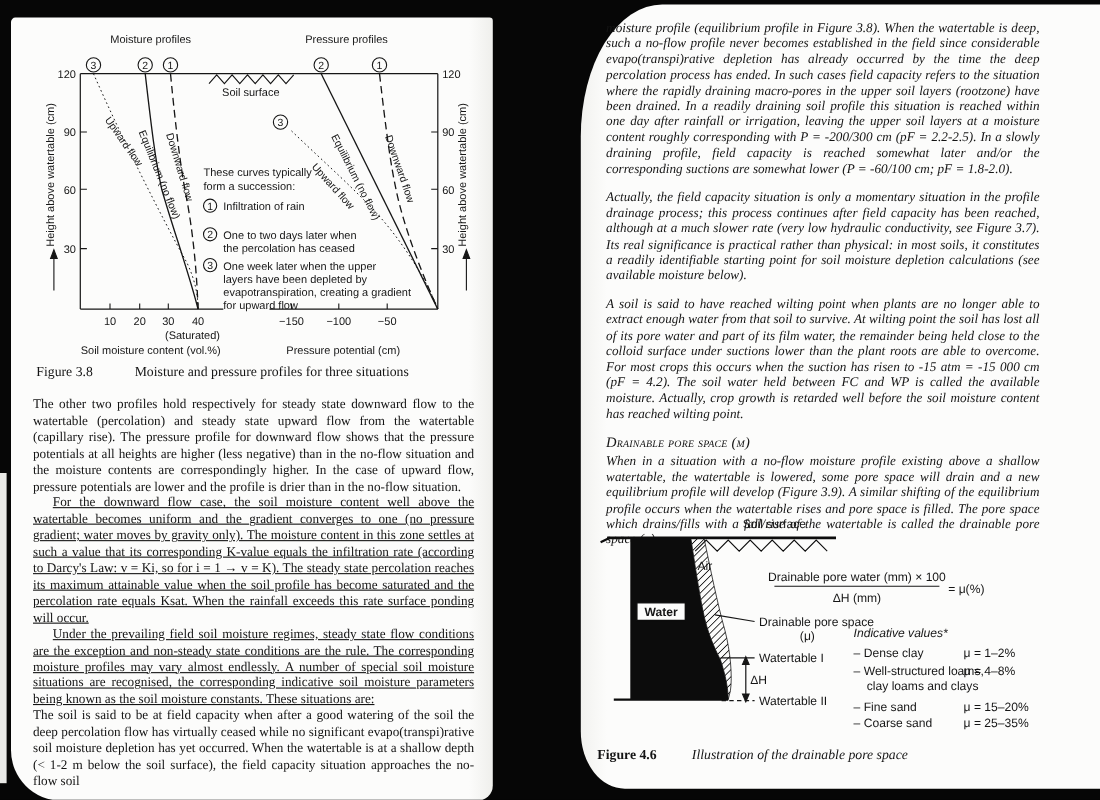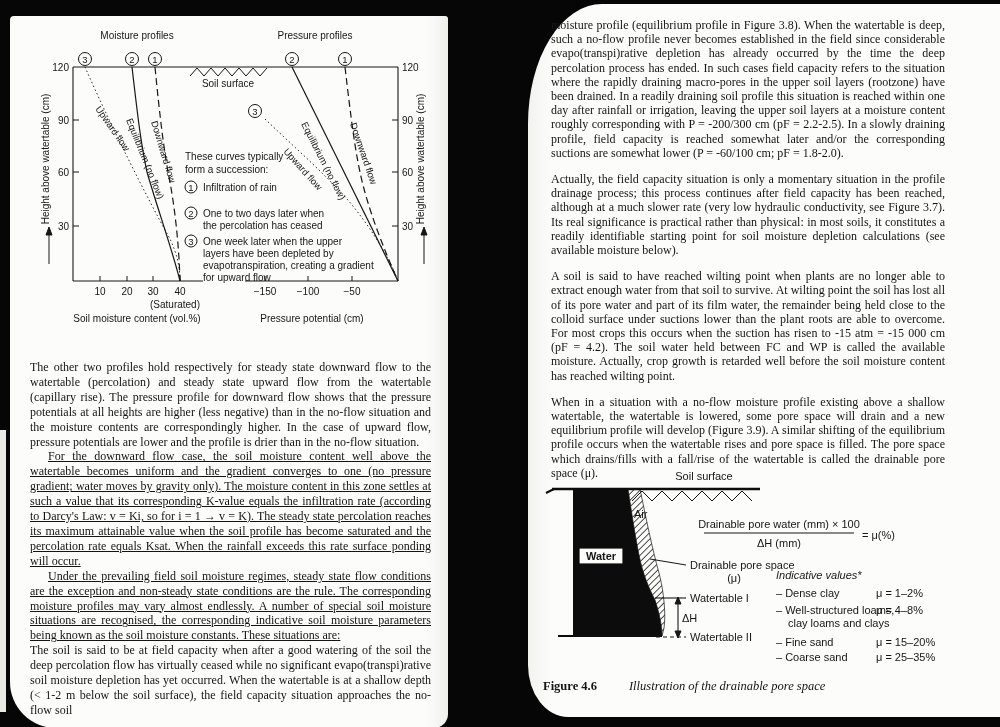--- a/index.html
+++ b/index.html
@@ -10,21 +10,21 @@
      border-radius:4px 3px 14px 46px;
      background:linear-gradient(to right,#fcfcfb 0%,#fcfcfb 95%,#efefec 100%);}
   .page-right{left:528px;top:4px;width:472px;height:713px;
      border-radius:74px 0 0 40px / 120px 0 0 52px;
      background:linear-gradient(to right,#f2f2ef 0%,#fcfcfb 5%,#fcfcfb 100%);}
   .edge-sliver{position:absolute;left:0;top:430px;width:6px;height:282px;background:#e9e9e6;}
   .body-text{position:absolute;text-align:justify;}
   .left-text{left:20px;right:17px;top:344px;font-size:12px;line-height:14.9px;}
   .left-text p{margin:0;}
   .left-text p.ind{text-indent:18px;text-decoration:underline;}
-  .right-text{left:23px;right:55px;top:14px;font-size:12px;line-height:14.2px;}
+  .right-text{left:23px;right:55px;top:14px;font-size:12px;line-height:14.2px;font-style:italic;}
   .right-text p{margin:0 0 12px 0;}
   h3.sc{font-variant:small-caps;font-weight:normal;font-size:13.2px;margin:9px 0 3px 0;letter-spacing:.2px;}
   .right-text h3.sc{margin:2px 0 3px 0;}
   .caption{position:absolute;font-size:12.5px;white-space:nowrap;}
   .cap38{left:23px;top:315px;}
   .cap38 .cap-text{margin-left:38px;}
   .cap39{left:15px;top:675px;}
   .cap39 .cap-label{font-weight:bold;}
   .cap39 .cap-text{margin-left:32px;font-style:italic;}
   svg{position:absolute;}
@@ -148,35 +148,39 @@
       <text class="t10" x="178" y="205">the percolation has ceased</text>
       <circle cx="166" cy="217" r="6" fill="none" stroke="#161616"></circle>
         <text class="t95 mid" x="166" y="220.5">3</text>
       <text class="t10" x="178" y="221">One week later when the upper</text>
       <text class="t10" x="178" y="233">layers have been depleted by</text>
       <text class="t10" x="178" y="245">evapotranspiration, creating a gradient</text>
       <text class="t10" x="178" y="257">for upward flow</text>
     </g>
   </svg>
 
+  <div class="caption cap38">
+    <span class="cap-label">Figure 3.8</span><span class="cap-text">Moisture and pressure profiles for three situations</span>
+  </div>
 
   <div class="body-text left-text">
     <p>The other two profiles hold respectively for steady state downward flow to the watertable (percolation) and steady state upward flow from the watertable (capillary rise). The pressure profile for downward flow shows that the pressure potentials at all heights are higher (less negative) than in the no-flow situation and the moisture contents are correspondingly higher. In the case of upward flow, pressure potentials are lower and the profile is drier than in the no-flow situation.</p>
     <p class="ind">For the downward flow case, the soil moisture content well above the watertable becomes uniform and the gradient converges to one (no pressure gradient; water moves by gravity only). The moisture content in this zone settles at such a value that its corresponding K-value equals the infiltration rate (according to Darcy's Law: v = Ki, so for i = 1 → v = K). The steady state percolation reaches its maximum attainable value when the soil profile has become saturated and the percolation rate equals Ksat. When the rainfall exceeds this rate surface ponding will occur.</p>
     <p class="ind">Under the prevailing field soil moisture regimes, steady state flow conditions are the exception and non-steady state conditions are the rule. The corresponding moisture profiles may vary almost endlessly. A number of special soil moisture situations are recognised, the corresponding indicative soil moisture parameters being known as the soil moisture constants. These situations are:</p>
     <p>The soil is said to be at field capacity when after a good watering of the soil the deep percolation flow has virtually ceased while no significant evapo(transpi)rative soil moisture depletion has yet occurred. When the watertable is at a shallow depth (&lt; 1-2 m below the soil surface), the field capacity situation approaches the no-flow soil</p>
   </div>
 </div>
 
 <div class="page page-right">
 
   <div class="body-text right-text">
     <p>moisture profile (equilibrium profile in Figure 3.8). When the watertable is deep, such a no-flow profile never becomes established in the field since considerable evapo(transpi)rative depletion has already occurred by the time the deep percolation process has ended. In such cases field capacity refers to the situation where the rapidly draining macro-pores in the upper soil layers (rootzone) have been drained. In a readily draining soil profile this situation is reached within one day after rainfall or irrigation, leaving the upper soil layers at a moisture content roughly corresponding with P = -200/300 cm (pF = 2.2-2.5). In a slowly draining profile, field capacity is reached somewhat later and/or the corresponding suctions are somewhat lower (P = -60/100 cm; pF = 1.8-2.0).</p>
     <p>Actually, the field capacity situation is only a momentary situation in the profile drainage process; this process continues after field capacity has been reached, although at a much slower rate (very low hydraulic conductivity, see Figure 3.7). Its real significance is practical rather than physical: in most soils, it constitutes a readily identifiable starting point for soil moisture depletion calculations (see available moisture below).</p>
     <p>A soil is said to have reached wilting point when plants are no longer able to extract enough water from that soil to survive. At wilting point the soil has lost all of its pore water and part of its film water, the remainder being held close to the colloid surface under suctions lower than the plant roots are able to overcome. For most crops this occurs when the suction has risen to -15 atm = -15 000 cm (pF = 4.2). The soil water held between FC and WP is called the available moisture. Actually, crop growth is retarded well before the soil moisture content has reached wilting point.</p>
+    <h3 class="sc">Drainable pore space (μ)</h3>
     <p>When in a situation with a no-flow moisture profile existing above a shallow watertable, the watertable is lowered, some pore space will drain and a new equilibrium profile will develop (Figure 3.9). A similar shifting of the equilibrium profile occurs when the watertable rises and pore space is filled. The pore space which drains/fills with a fall/rise of the watertable is called the drainable pore space (μ).</p>
   </div>
 
   <svg class="fig39" style="left:8px;top:466px;" width="440" height="205" viewBox="0 0 440 205">
     <defs>
       <pattern id="hp" patternUnits="userSpaceOnUse" width="4.6" height="4.6" patternTransform="rotate(45)">
         <line x1="0" y1="0" x2="0" y2="4.6" stroke="#111" stroke-width="1.5"></line>
       </pattern>
     </defs>
 

